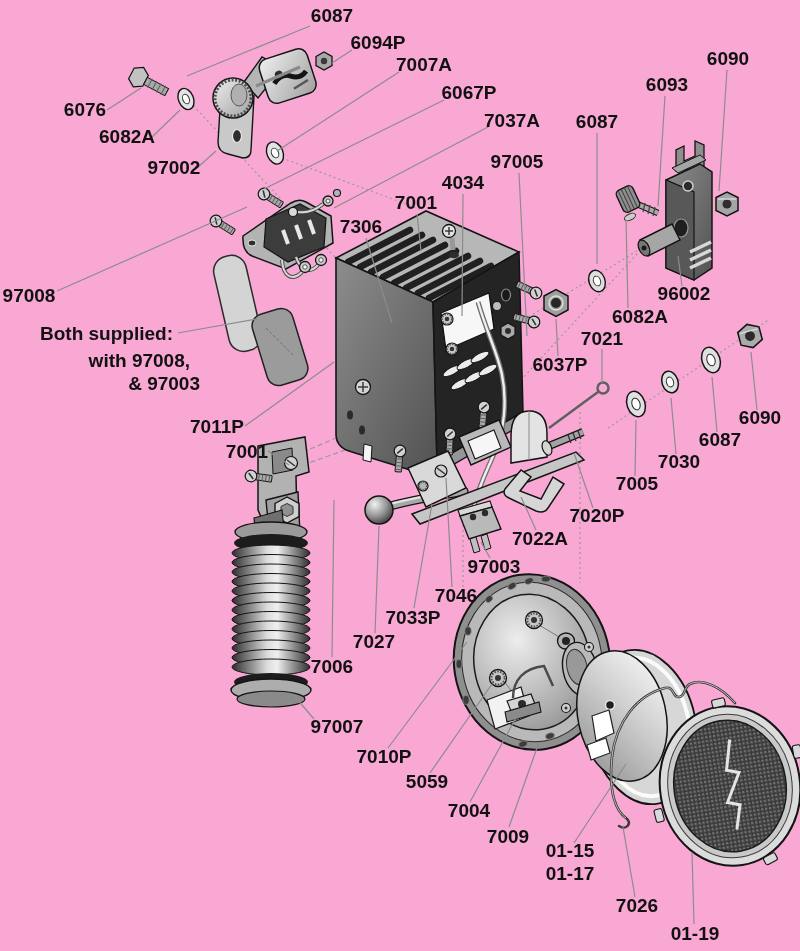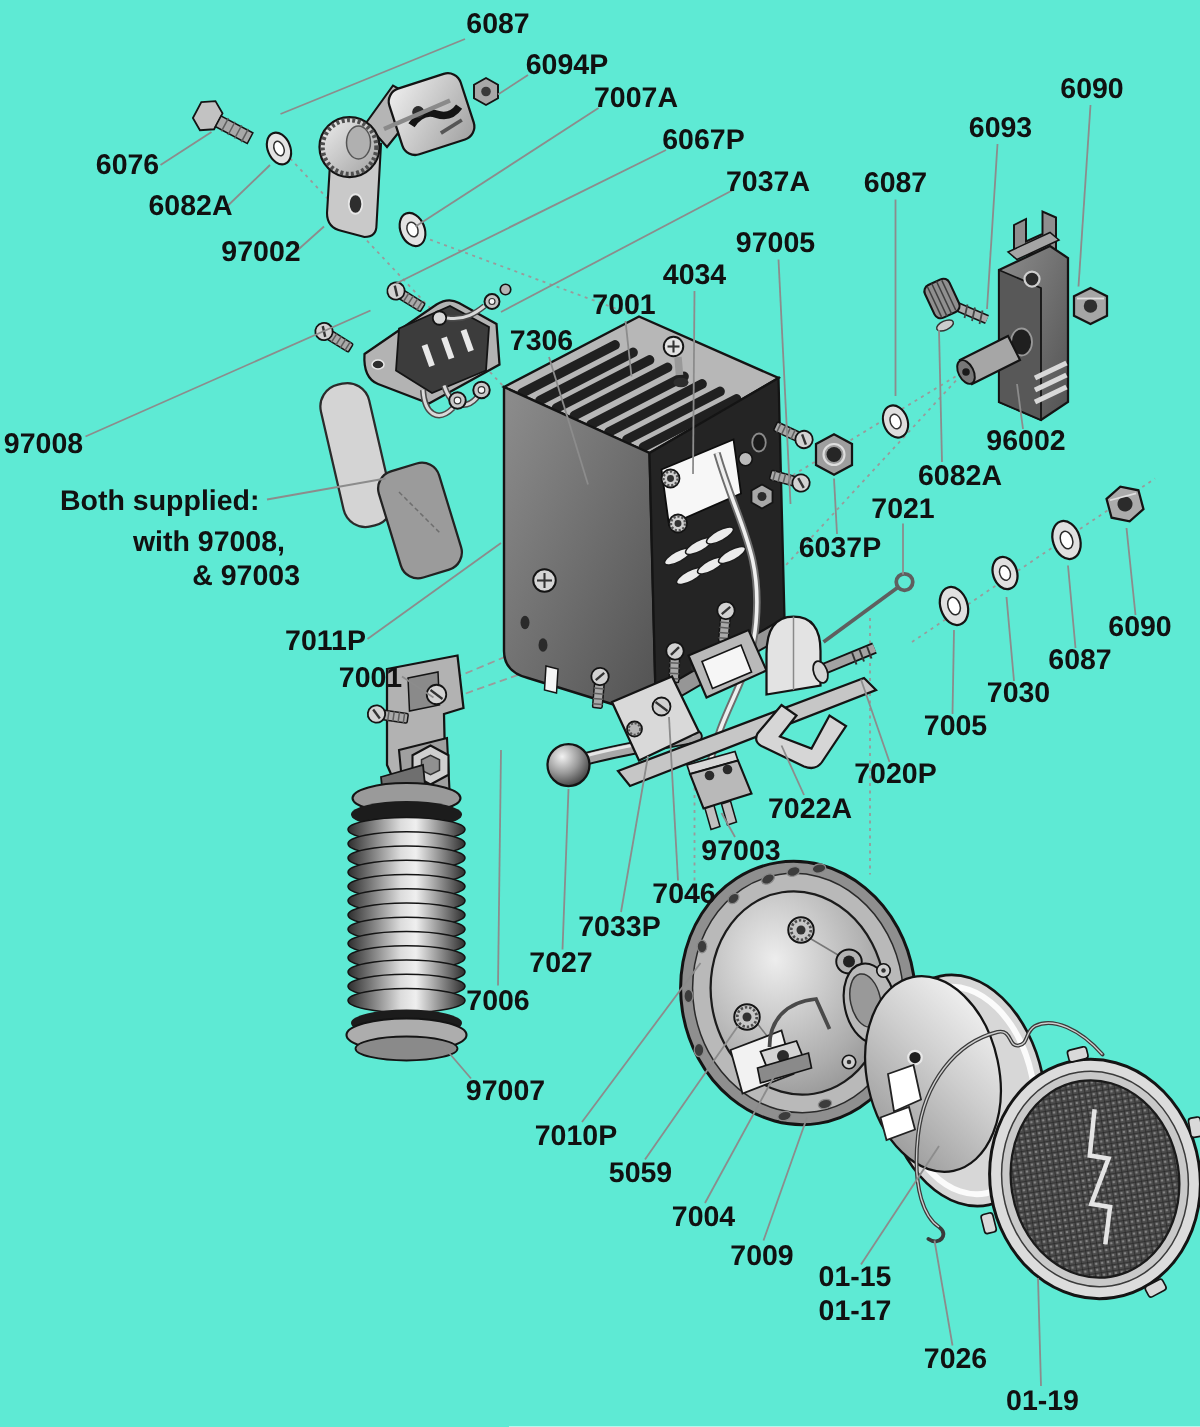--- a/index.html
+++ b/index.html
@@ -1,16 +1,16 @@
 <!DOCTYPE html>
 <html><head>
 <meta charset="utf-8">
 <style>
   html,body{margin:0;padding:0;background:#fff;}
-  .stage{position:relative;width:800px;height:951px;background:#5eead4;overflow:hidden;
+  .stage{position:relative;width:800px;height:951px;background:#f9a8d4;overflow:hidden;
          font-family:"Liberation Sans",sans-serif;}
   svg{position:absolute;left:0;top:0;}
   .lbl{font-family:"Liberation Sans",sans-serif;font-weight:bold;font-size:19px;fill:#111111;}
   .ld{stroke:#8c8c8c;stroke-width:1.2;fill:none;}
   .dot{stroke:#9a9a9a;stroke-width:1.2;fill:none;stroke-dasharray:2 3;}
   .dsh{stroke:#9a9a9a;stroke-width:1.2;fill:none;stroke-dasharray:5 3;}
 </style>
 </head>
 <body>
 

